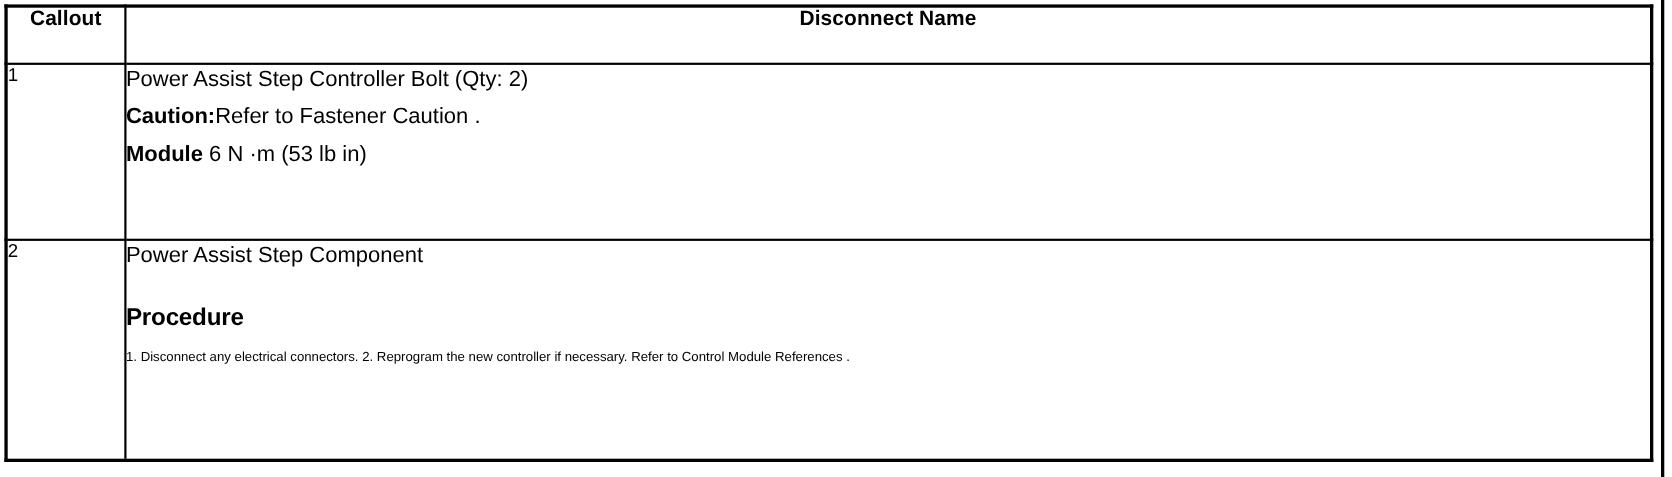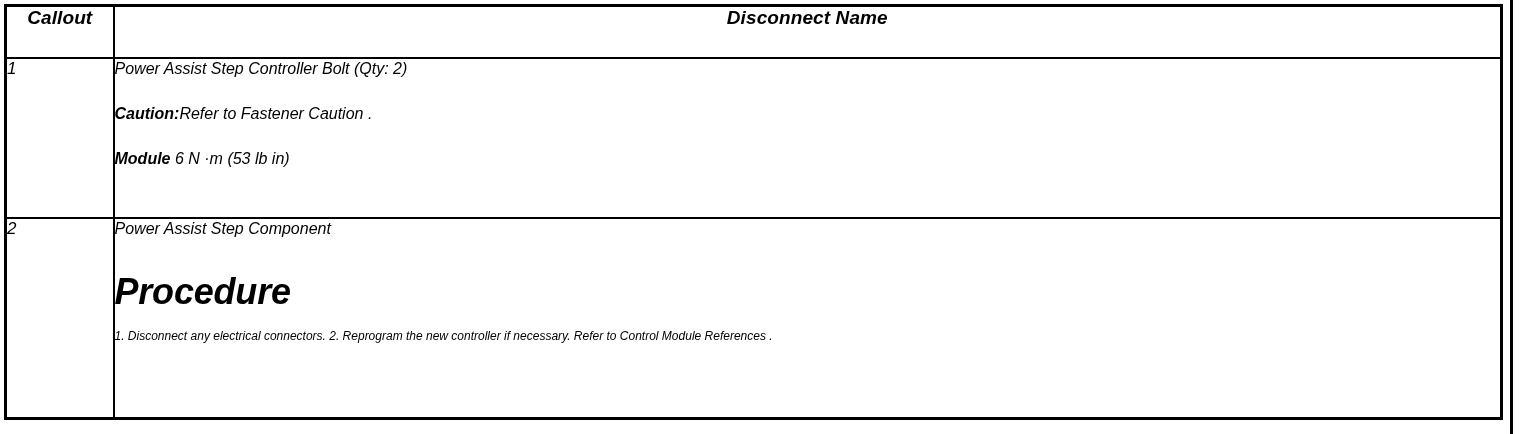--- a/index.html
+++ b/index.html
@@ -35,21 +35,20 @@
 
   .component-table {
     position: absolute;
     top: 4px;
     left: 4px;
     width: 1499px;
     border-collapse: collapse;
     table-layout: fixed;
     border: 3px solid #000000;
     background: #ffffff;
-    font-style: italic;
   }
 
   .component-table td,
   .component-table th {
     border: 2px solid #000000;
     vertical-align: top;
     padding: 0;
     background: #ffffff;
   }
 
@@ -87,30 +86,30 @@
   
   .body-cell {
     padding: 12px 14px 12px 14px;
     font-size: 17px;
     line-height: 1.35;
   }
 
   .line {
     margin: 0 0 0 0;
     padding: 0;
-    font-size: 16px;
+    font-size: 20px;
     line-height: 1.3;
   }
-  .line + .line { margin-top: 24px; }
+  .line + .line { margin-top: 8px; }
 
   .lbl-bold { font-weight: bold; }
 
   .proc-heading {
     font-weight: bold;
-    font-size: 36px;
+    font-size: 22px;
     line-height: 1.2;
     margin: 30px 0 14px 0;
     letter-spacing: -0.2px;
   }
 
   .proc-body {
     font-size: 12px;
     line-height: 1.55;
     margin: 0;
     max-width: 1360px;

